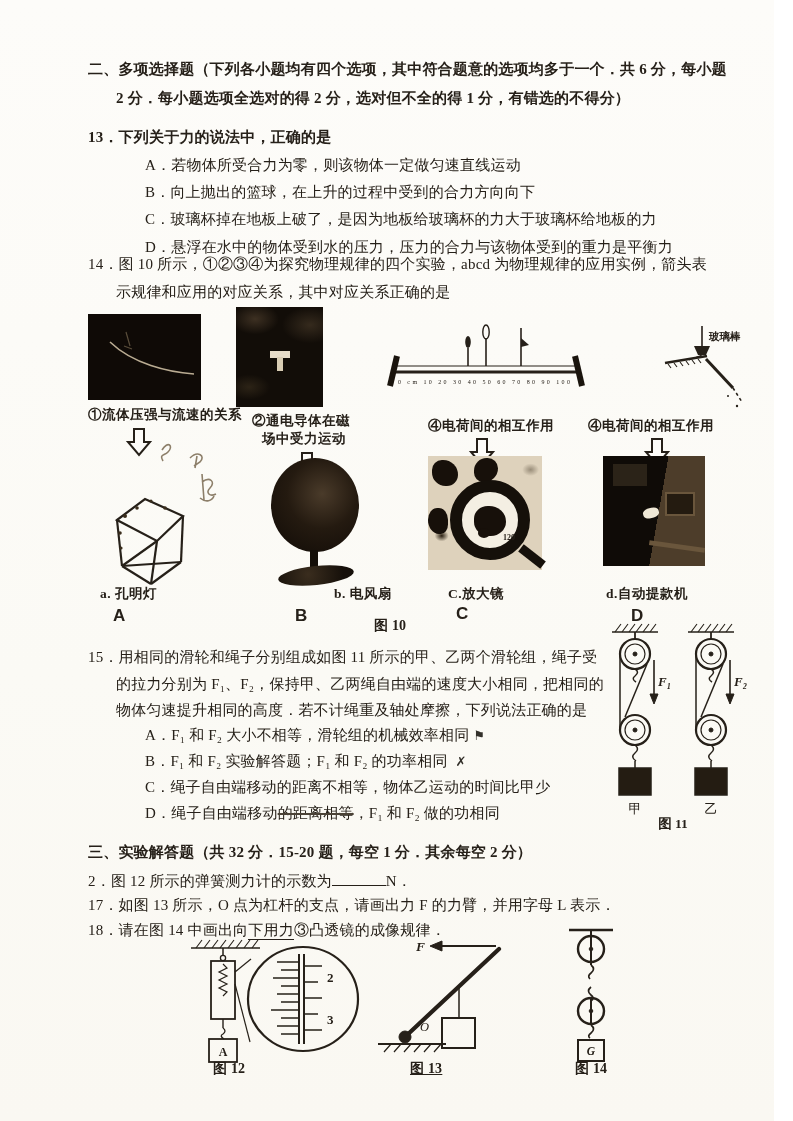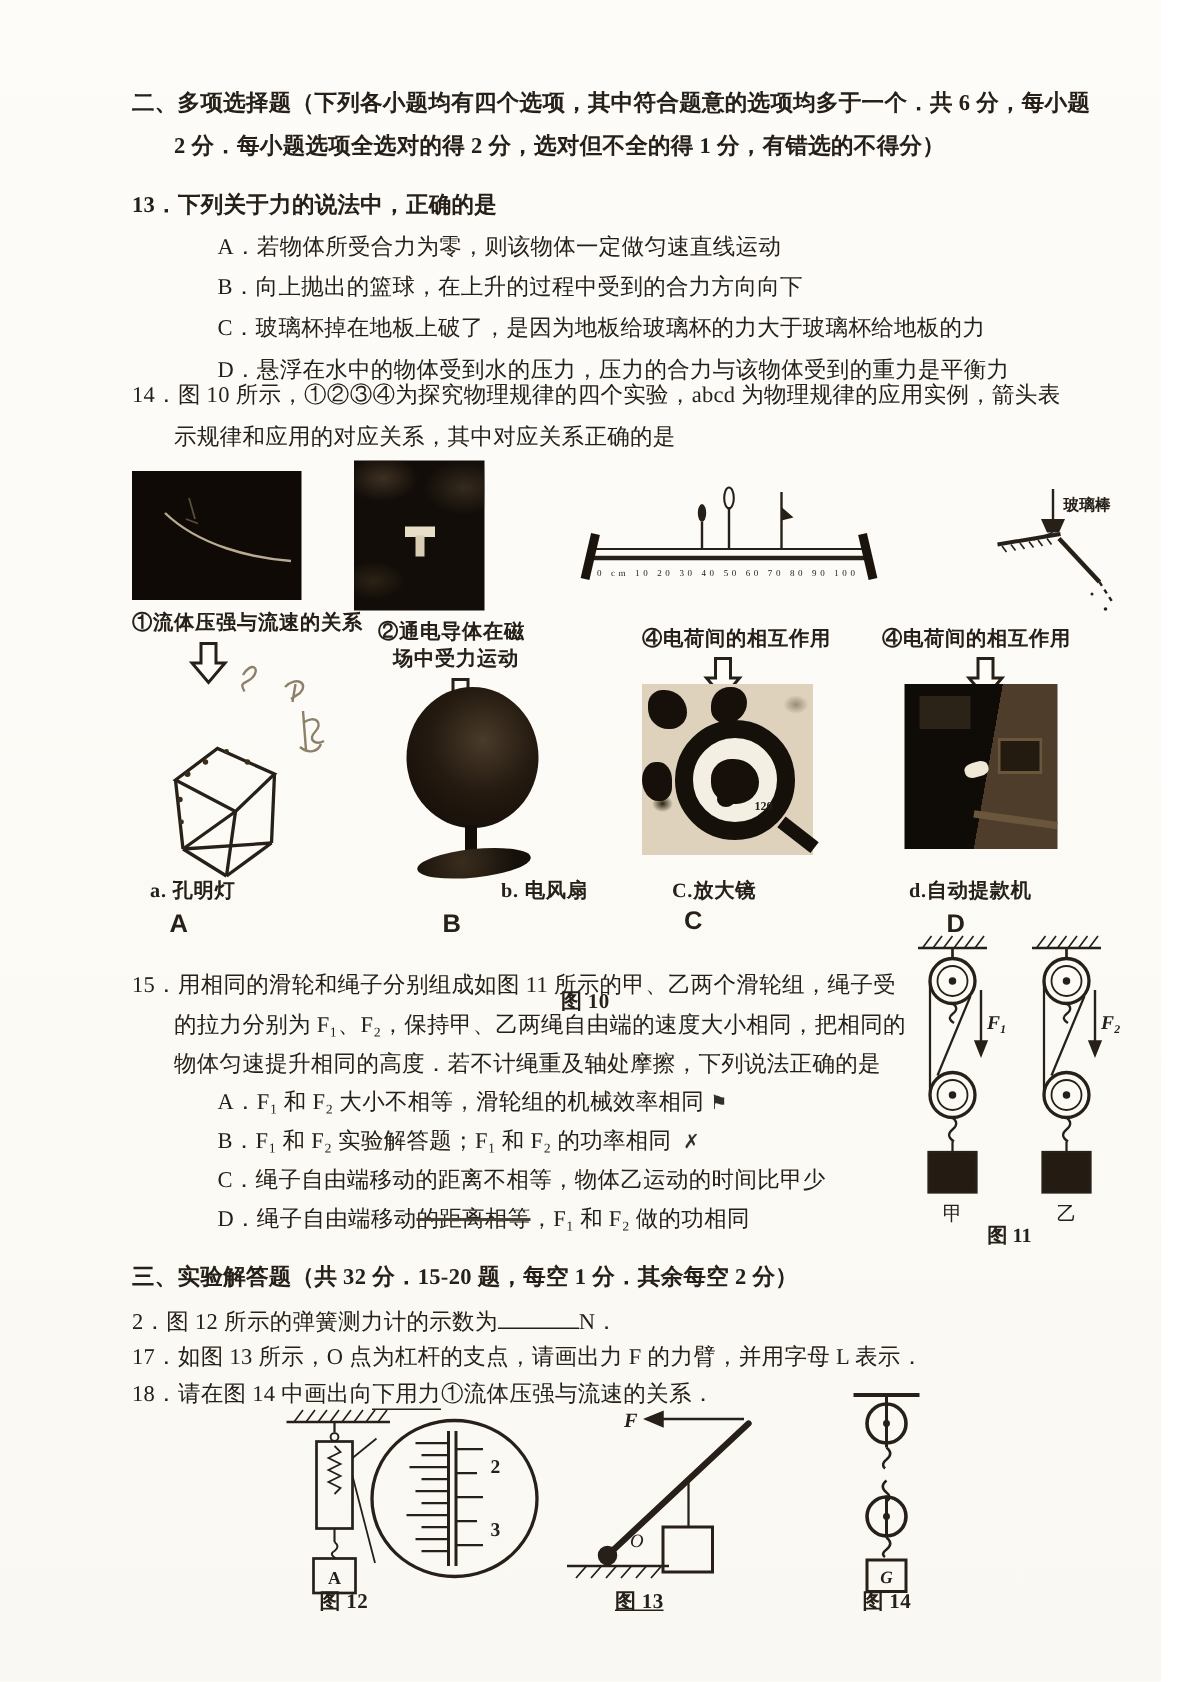--- a/index.html
+++ b/index.html
@@ -158,21 +158,21 @@
   </div>
 
   <div class="t cap" style="left:100px;top:586px;">a. 孔明灯</div>
   <div class="t letter" style="left:113px;top:605px;">A</div>
   <div class="t cap" style="left:286px;top:586px;padding-left:48px;">b. 电风扇</div>
   <div class="t letter" style="left:295px;top:605px;">B</div>
   <div class="t cap" style="left:448px;top:586px;">C.放大镜</div>
   <div class="t letter" style="left:456px;top:603px;">C</div>
   <div class="t cap" style="left:606px;top:586px;">d.自动提款机</div>
   <div class="t letter" style="left:631px;top:605px;">D</div>
-  <div class="t figlab" style="left:374px;top:617px;margin-top:43px;">图 10</div>
+  <div class="t figlab" style="left:374px;top:617px;">图 10</div>
 
   <div class="t" style="left:88px;top:648px;">15．用相同的滑轮和绳子分别组成如图 11 所示的甲、乙两个滑轮组，绳子受</div>
   <div class="t" style="left:116px;top:701px;">物体匀速提升相同的高度．若不计绳重及轴处摩擦，下列说法正确的是</div>
   <div class="t" style="left:116px;top:675px;">的拉力分别为 F₁、F₂，保持甲、乙两绳自由端的速度大小相同，把相同的</div>
   <div class="t" style="left:145px;top:726px;"><span>A．F₁ 和 F₂ 大小不相等，滑轮组的机械效率相同</span> <span class="mark">⚑</span></div>
   <div class="t" style="left:145px;top:752px;"><span>B．F₁ 和 F₂ 实验解答题；F₁ 和 F₂ 的功率相同</span>&nbsp; <span class="mark">✗</span></div>
   <div class="t" style="left:145px;top:778px;">C．绳子自由端移动的距离不相等，物体乙运动的时间比甲少</div>
   <div class="t" style="left:145px;top:804px;"><span>D．绳子自由端移动</span><span class="strike">的距离相等</span><span>，F₁ 和 F₂ 做的功相同</span></div>
 
   <svg width="152" height="214" style="left:596px;top:616px;">
@@ -217,21 +217,21 @@
     <text x="62" y="70" font-size="13" font-style="italic" font-weight="bold">F₁</text>
     <text x="138" y="70" font-size="13" font-style="italic" font-weight="bold">F₂</text>
     <text x="39" y="197" font-size="13" text-anchor="middle">甲</text>
     <text x="115" y="197" font-size="13" text-anchor="middle">乙</text>
     <text x="77" y="212" font-size="13.5" font-weight="bold" text-anchor="middle">图 11</text>
   </svg>
 
   <div class="t b" style="left:88px;top:843px;">三、实验解答题（共 32 分．15-20 题，每空 1 分．其余每空 2 分）</div>
   <div class="t" style="left:88px;top:872px;"><span>2．图 12 所示的弹簧测力计的示数为</span><span class="blank"></span><span>N．</span></div>
   <div class="t" style="left:88px;top:896px;">17．如图 13 所示，O 点为杠杆的支点，请画出力 F 的力臂，并用字母 L 表示．</div>
-  <div class="t" style="left:88px;top:921px;"><span>18．请在图 14 中画出向</span><span class="ul">下用力</span><span>①流体压强与流速的关系．</span></div>
+  <div class="t" style="left:88px;top:921px;"><span>18．请在图 14 中画出向</span><span class="ul">下用力</span><span>③凸透镜的成像规律．</span></div>
 
   <svg width="200" height="124" style="left:165px;top:938px;">
     <g stroke="#262019" fill="none">
       <line x1="26" y1="10" x2="95" y2="10" stroke-width="1.6"></line>
       <path d="M31,10 l6,-8 M39,10 l6,-8 M47,10 l6,-8 M55,10 l6,-8 M63,10 l6,-8 M71,10 l6,-8 M79,10 l6,-8 M87,10 l6,-8" stroke-width="1.1"></path>
       <line x1="58" y1="10" x2="58" y2="17" stroke-width="1.5"></line>
       <circle cx="58" cy="20" r="2.6" stroke-width="1.3"></circle>
       <rect x="46" y="23" width="24" height="58" stroke-width="1.8"></rect>
       <path d="M58,26 l4,4 -8,4 8,4 -8,4 8,4 -8,4 8,4 -4,4" stroke-width="1.2"></path>
       <line x1="58" y1="81" x2="58" y2="90" stroke-width="1.4"></line>

